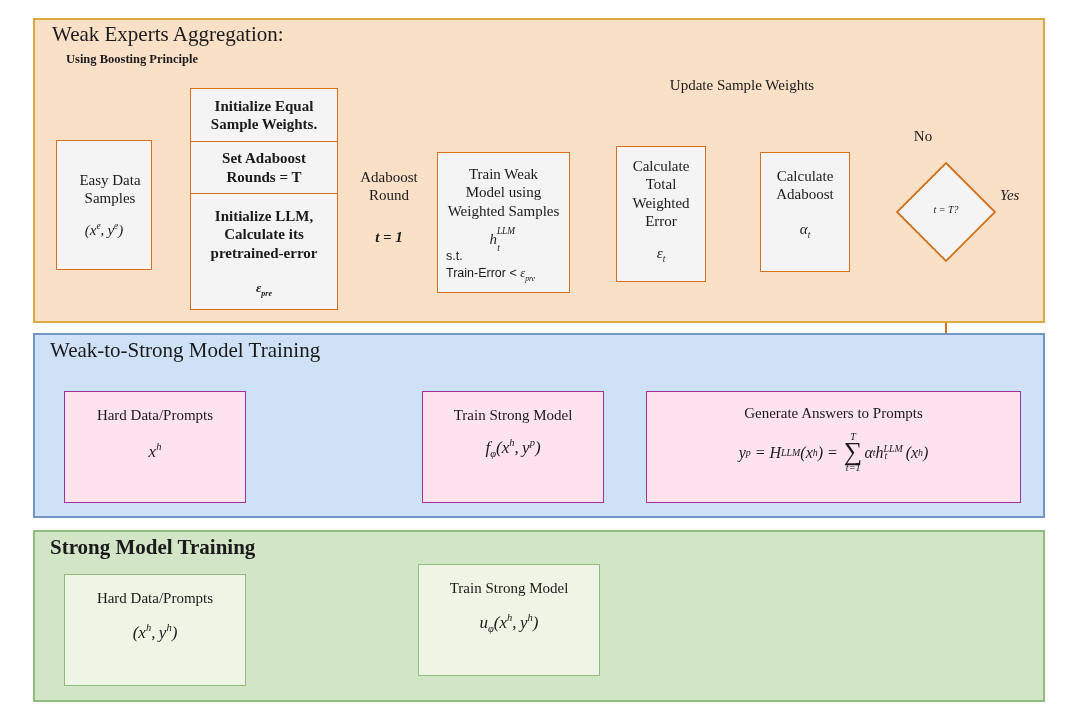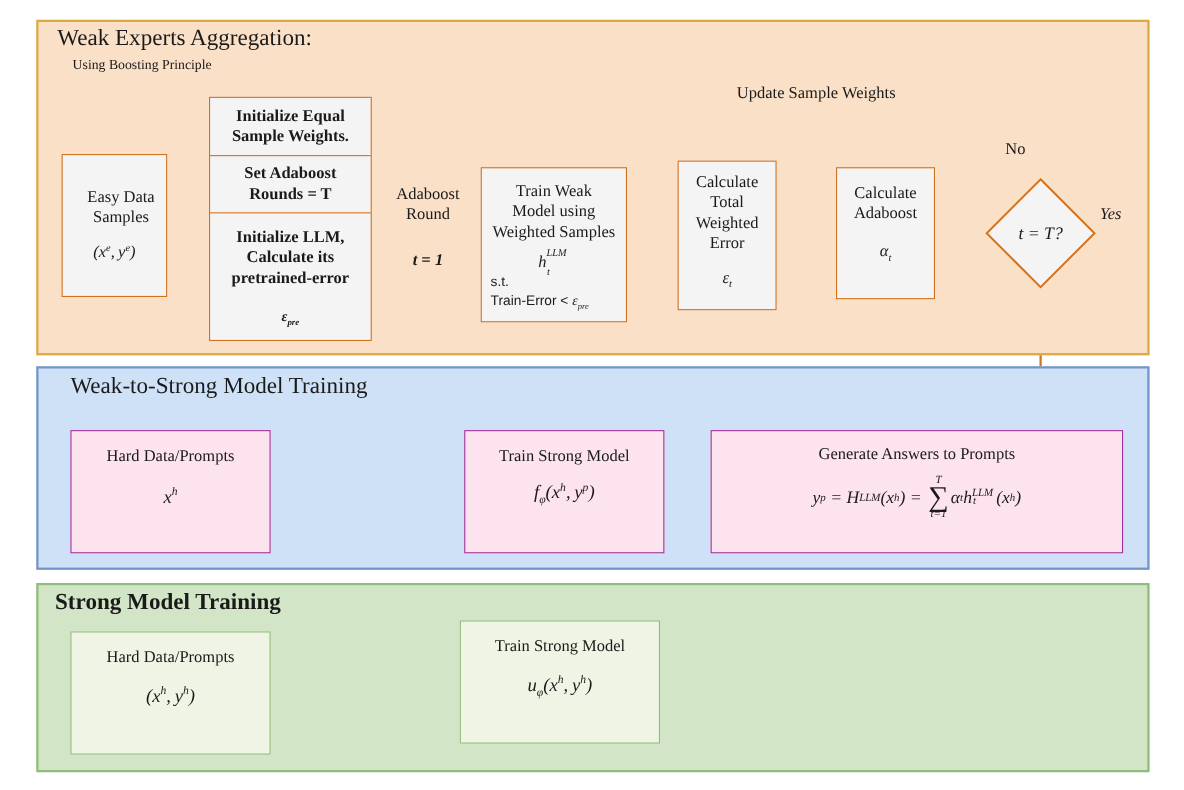--- a/index.html
+++ b/index.html
@@ -84,21 +84,21 @@
 
     <path d="M246,447 L335,447 L335,371 L714,371 L714,390" stroke="#a0329b" stroke-width="2" fill="none" marker-end="url(#ah-purple)"></path>
 
     <path d="M646,447 L604,447" stroke="#000000" stroke-width="2" fill="none" marker-end="url(#ah-black)"></path>
 
     <path d="M246,630 L418,630" stroke="#74ab5e" stroke-width="2" fill="none" marker-end="url(#ah-green)"></path>
   </svg>
 
   <div class="panel" id="panel-orange"></div>
   <div class="panel-title" style="left:52px;top:24px;">Weak Experts Aggregation:</div>
-  <div class="panel-sub" style="left:66px;top:53px;">Using Boosting Principle</div>
+  <div class="panel-sub" style="left:66px;top:53px;font-weight:bold;">Using Boosting Principle</div>
 
   <div class="node orange" style="left:56px;top:140px;width:96px;height:130px;">
     <span class="ttl">Easy Data</span>
     <span class="ttl">Samples</span>
     <span style="height:13px"></span>
     <span class="math">(<i>x</i><sup class="it">e</sup>, <i>y</i><sup class="it">e</sup>)</span>
   </div>
 
   <div class="stack" style="left:190px;top:88px;width:148px;height:222px;font-weight:bold;">
     <div class="cell" style="height:52px;">
@@ -151,27 +151,27 @@
     <span>Calculate</span>
     <span>Adaboost</span>
     <span style="height:16px"></span>
     <span class="math">α<sub class="it">t</sub></span>
   </div>
 
   <div style="position:absolute;left:895px;top:161px;width:102px;height:102px;">
     <svg width="102" height="102" style="position:absolute;left:0;top:0;">
       <polygon points="51,2 100,51 51,100 2,51" fill="#f4f4f4" stroke="#d2711e" stroke-width="1.8"></polygon>
     </svg>
-    <div class="math" style="position:absolute;left:0;top:43px;width:102px;text-align:center;font-size:16px;"><i>t</i> = <i>T</i>?</div>
+    <div class="math" style="position:absolute;left:0;top:43px;width:102px;text-align:center;font-size:10px;"><i>t</i> = <i>T</i>?</div>
   </div>
   <div class="lbl" style="left:901px;top:127px;width:44px;text-align:center;">No</div>
   <div class="lbl" style="left:1000px;top:186px;width:44px;text-align:left;font-style:italic;">Yes</div>
 
   <div class="panel" id="panel-blue"></div>
-  <div class="panel-title" style="left:64px;top:340px;">Weak-to-Strong Model Training</div>
+  <div class="panel-title" style="left:50px;top:340px;">Weak-to-Strong Model Training</div>
 
   <div class="node pink" style="left:64px;top:391px;width:182px;height:112px;justify-content:flex-start;padding-top:14px;">
     <span>Hard Data/Prompts</span>
     <span style="height:18px"></span>
     <span class="math" style="font-size:17px;"><i>x</i><sup class="it">h</sup></span>
   </div>
 
   <div class="node pink" style="left:422px;top:391px;width:182px;height:112px;justify-content:flex-start;padding-top:14px;">
     <span>Train Strong Model</span>
     <span style="height:14px"></span>

